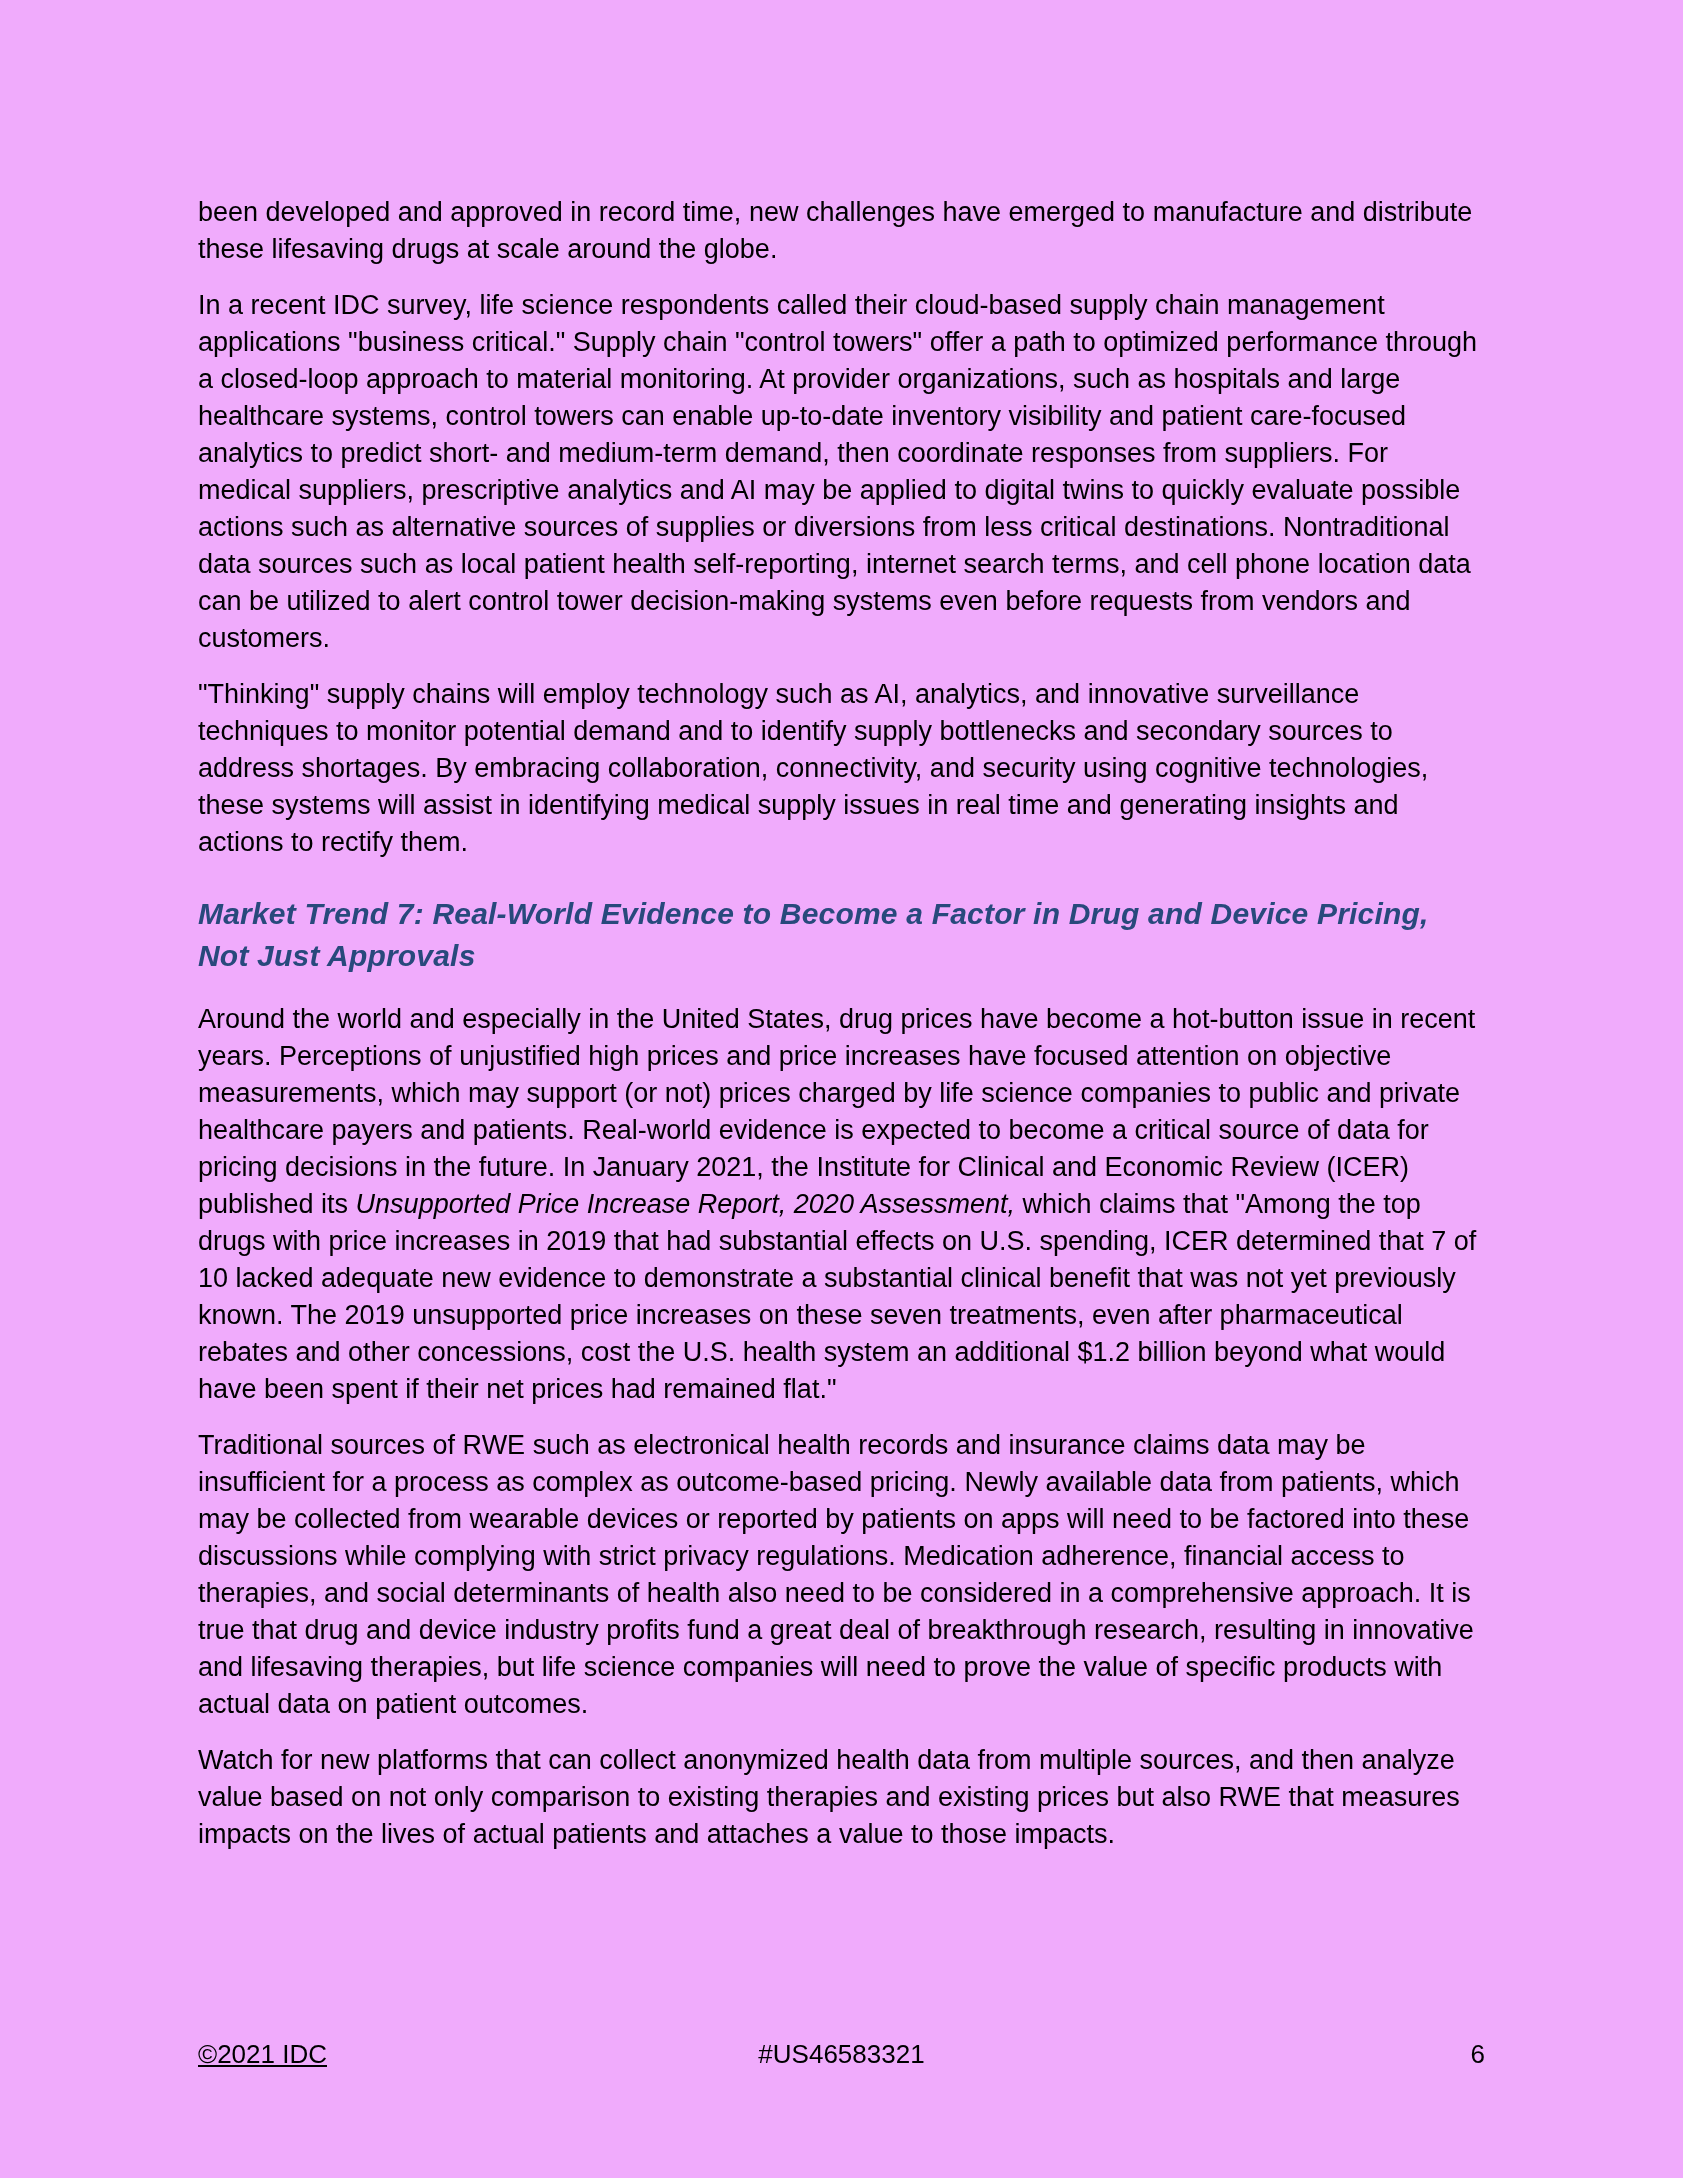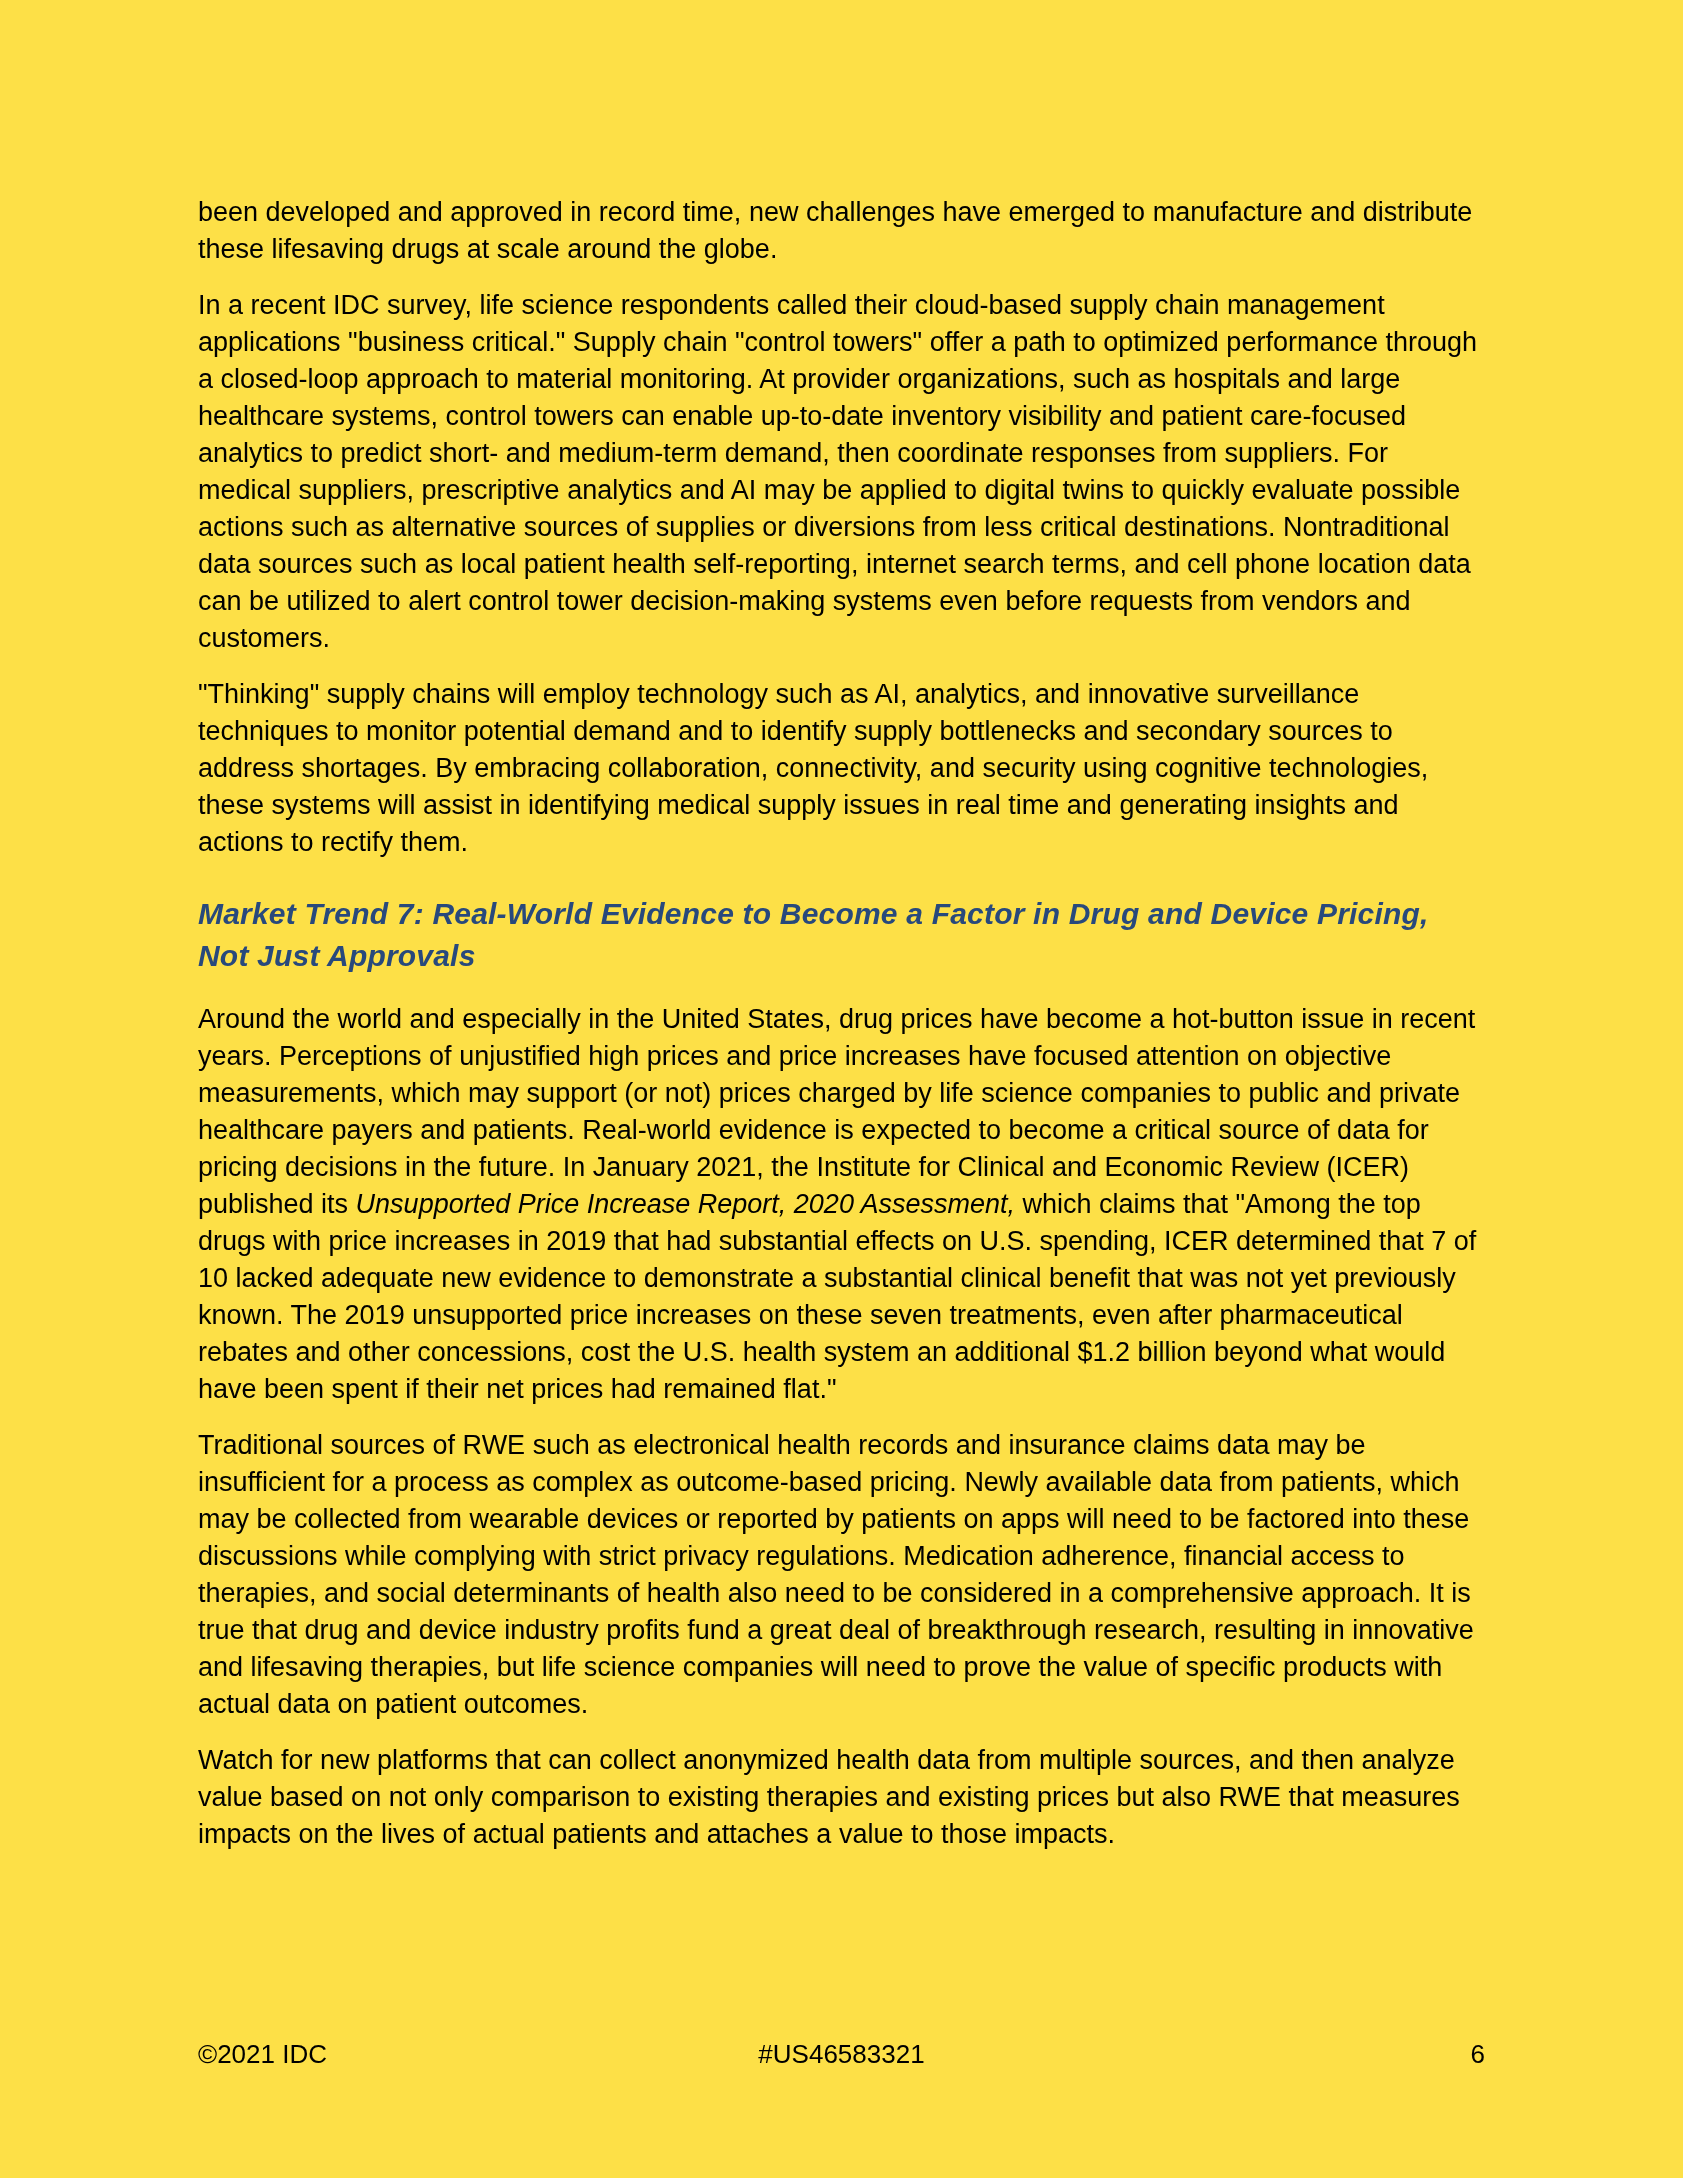--- a/index.html
+++ b/index.html
@@ -4,21 +4,21 @@
 <style>
   html, body {
     margin: 0;
     padding: 0;
     background: #ffffff;
   }
   .page {
     position: relative;
     width: 1683px;
     height: 2178px;
-    background: #fde047;
+    background: #f0abfc;
     font-family: "Liberation Sans", sans-serif;
     color: #000000;
     overflow: hidden;
   }
   .content {
     position: absolute;
     left: 198px;
     top: 194px;
     width: 1287px;
   }
@@ -47,20 +47,21 @@
     top: 2037px;
     width: 1287px;
     height: 40px;
     font-size: 26px;
     line-height: 34px;
   }
   .footer-left {
     position: absolute;
     left: 0;
     top: 0;
+    text-decoration: underline;
   }
   .footer-center {
     position: absolute;
     left: 0;
     width: 100%;
     text-align: center;
     top: 0;
   }
   .footer-right {
     position: absolute;

